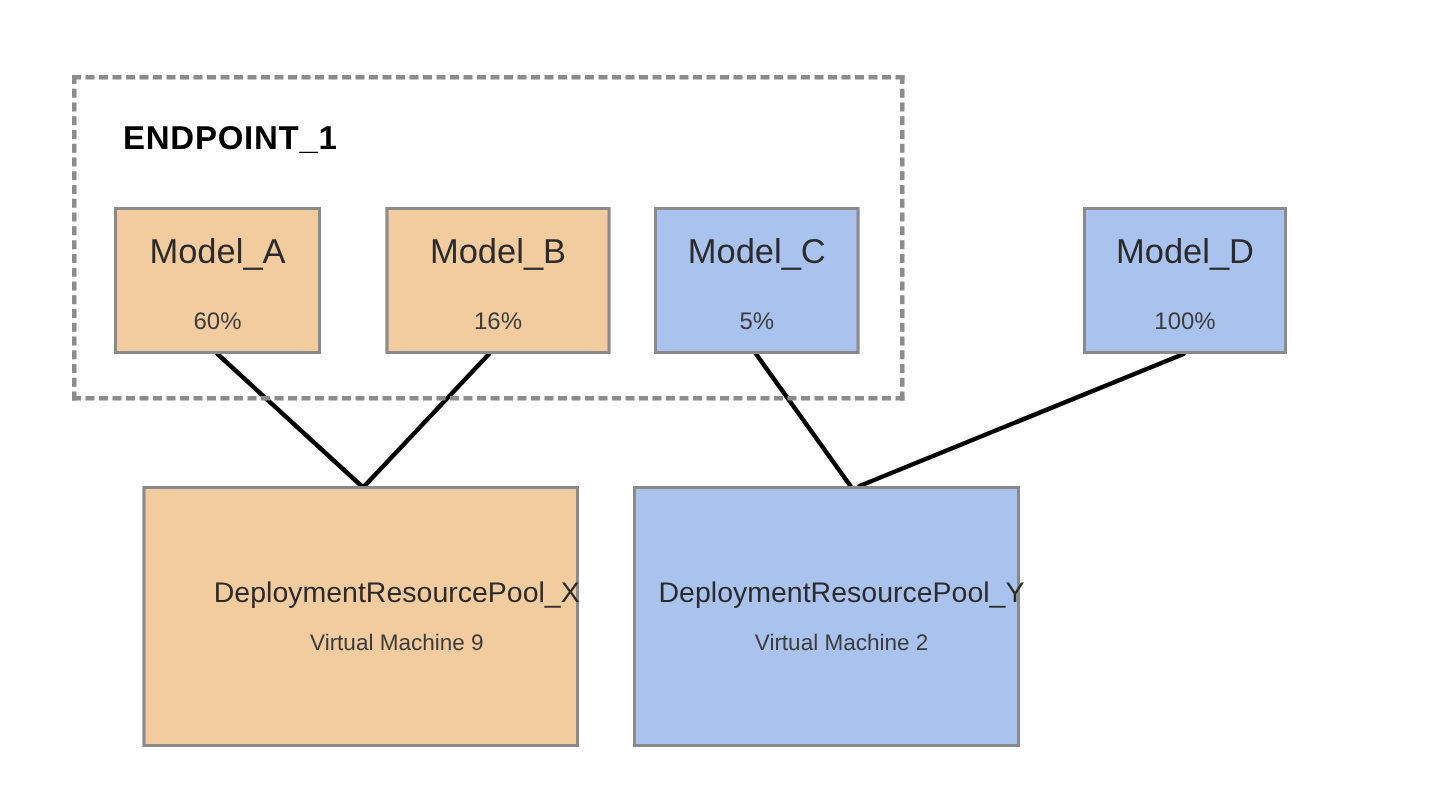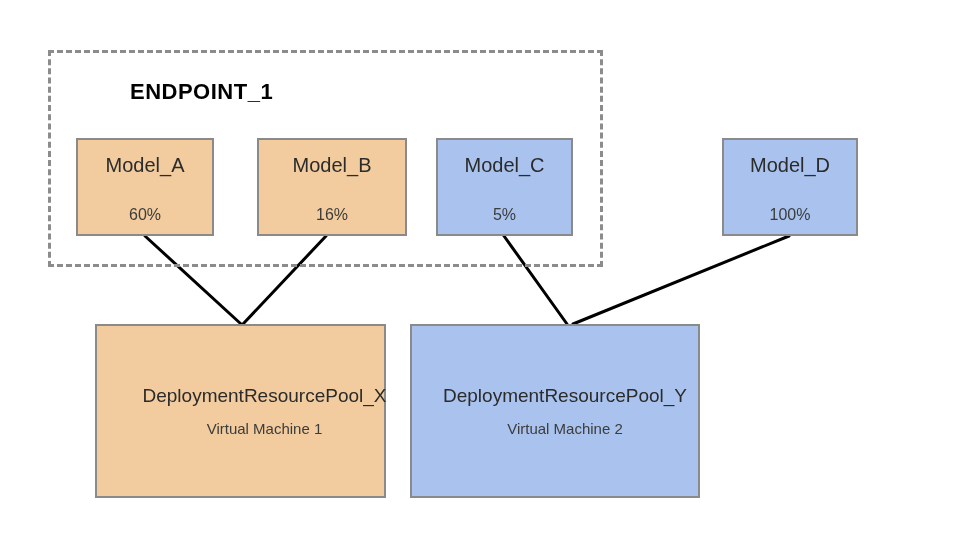--- a/index.html
+++ b/index.html
@@ -33,63 +33,62 @@
   .endpoint-1 { left: 48px; top: 50px; width: 555px; height: 217px; }
   .endpoint-2 { left: 660px; top: 50px; width: 258px; height: 217px; }
   .endpoint-label {
     position: absolute;
     top: 26px;
     font-size: 22px;
     font-weight: bold;
     letter-spacing: 0.5px;
     color: #000000;
     white-space: nowrap;
-    margin-left: 48px;
   }
   .endpoint-1 .endpoint-label { left: 31px; }
   .endpoint-2 .endpoint-label { left: 26px; }
   .model-box {
     position: absolute;
     box-sizing: border-box;
     border: 2px solid var(--box-border);
     display: flex;
     flex-direction: column;
     align-items: center;
     justify-content: space-between;
     padding: 14px 4px 10px 4px;
     top: 138px;
     height: 98px;
   }
   .model-a { left: 76px;  width: 138px; background: var(--tan); }
   .model-b { left: 257px; width: 150px; background: var(--tan); gap: 17px; }
   .model-c { left: 436px; width: 137px; background: var(--blue); }
   .model-d { left: 722px; width: 136px; background: var(--blue); text-align: right; }
   .model-name {
-    font-size: 20px;
+    font-size: 23px;
     color: var(--text-dark);
     white-space: nowrap;
   }
   .model-traffic {
     font-size: 16px;
     color: var(--text-mid);
     white-space: nowrap;
   }
   .pool-box {
     position: absolute;
     box-sizing: border-box;
     border: 2px solid var(--box-border);
     display: flex;
     flex-direction: column;
     align-items: center;
     justify-content: center;
     top: 324px;
     height: 174px;
   }
   .pool-x { left: 95px;  width: 291px; background: var(--tan); padding-left: 48px; }
-  .pool-y { left: 410px; width: 290px; background: var(--blue); padding-left: 20px; }
+  .pool-y { left: 422px; width: 258px; background: var(--blue); padding-left: 20px; }
   .pool-name {
     font-size: 19px;
     color: var(--text-dark);
     white-space: nowrap;
   }
   .pool-machine {
     font-size: 15px;
     color: var(--text-mid);
     margin-top: 13px;
     white-space: nowrap;
@@ -127,21 +126,21 @@
     <div class="model-traffic">5%</div>
   </div>
 
   <div class="model-box model-d">
     <div class="model-name">Model_D</div>
     <div class="model-traffic">100%</div>
   </div>
 
   <div class="pool-box pool-x">
     <div class="pool-name">DeploymentResourcePool_X</div>
-    <div class="pool-machine">Virtual Machine 1</div>
+    <div class="pool-machine">Virtual Machine 9</div>
   </div>
 
   <div class="pool-box pool-y">
     <div class="pool-name">DeploymentResourcePool_Y</div>
     <div class="pool-machine">Virtual Machine 2</div>
   </div>
 
 </div>
 
 </body></html>

